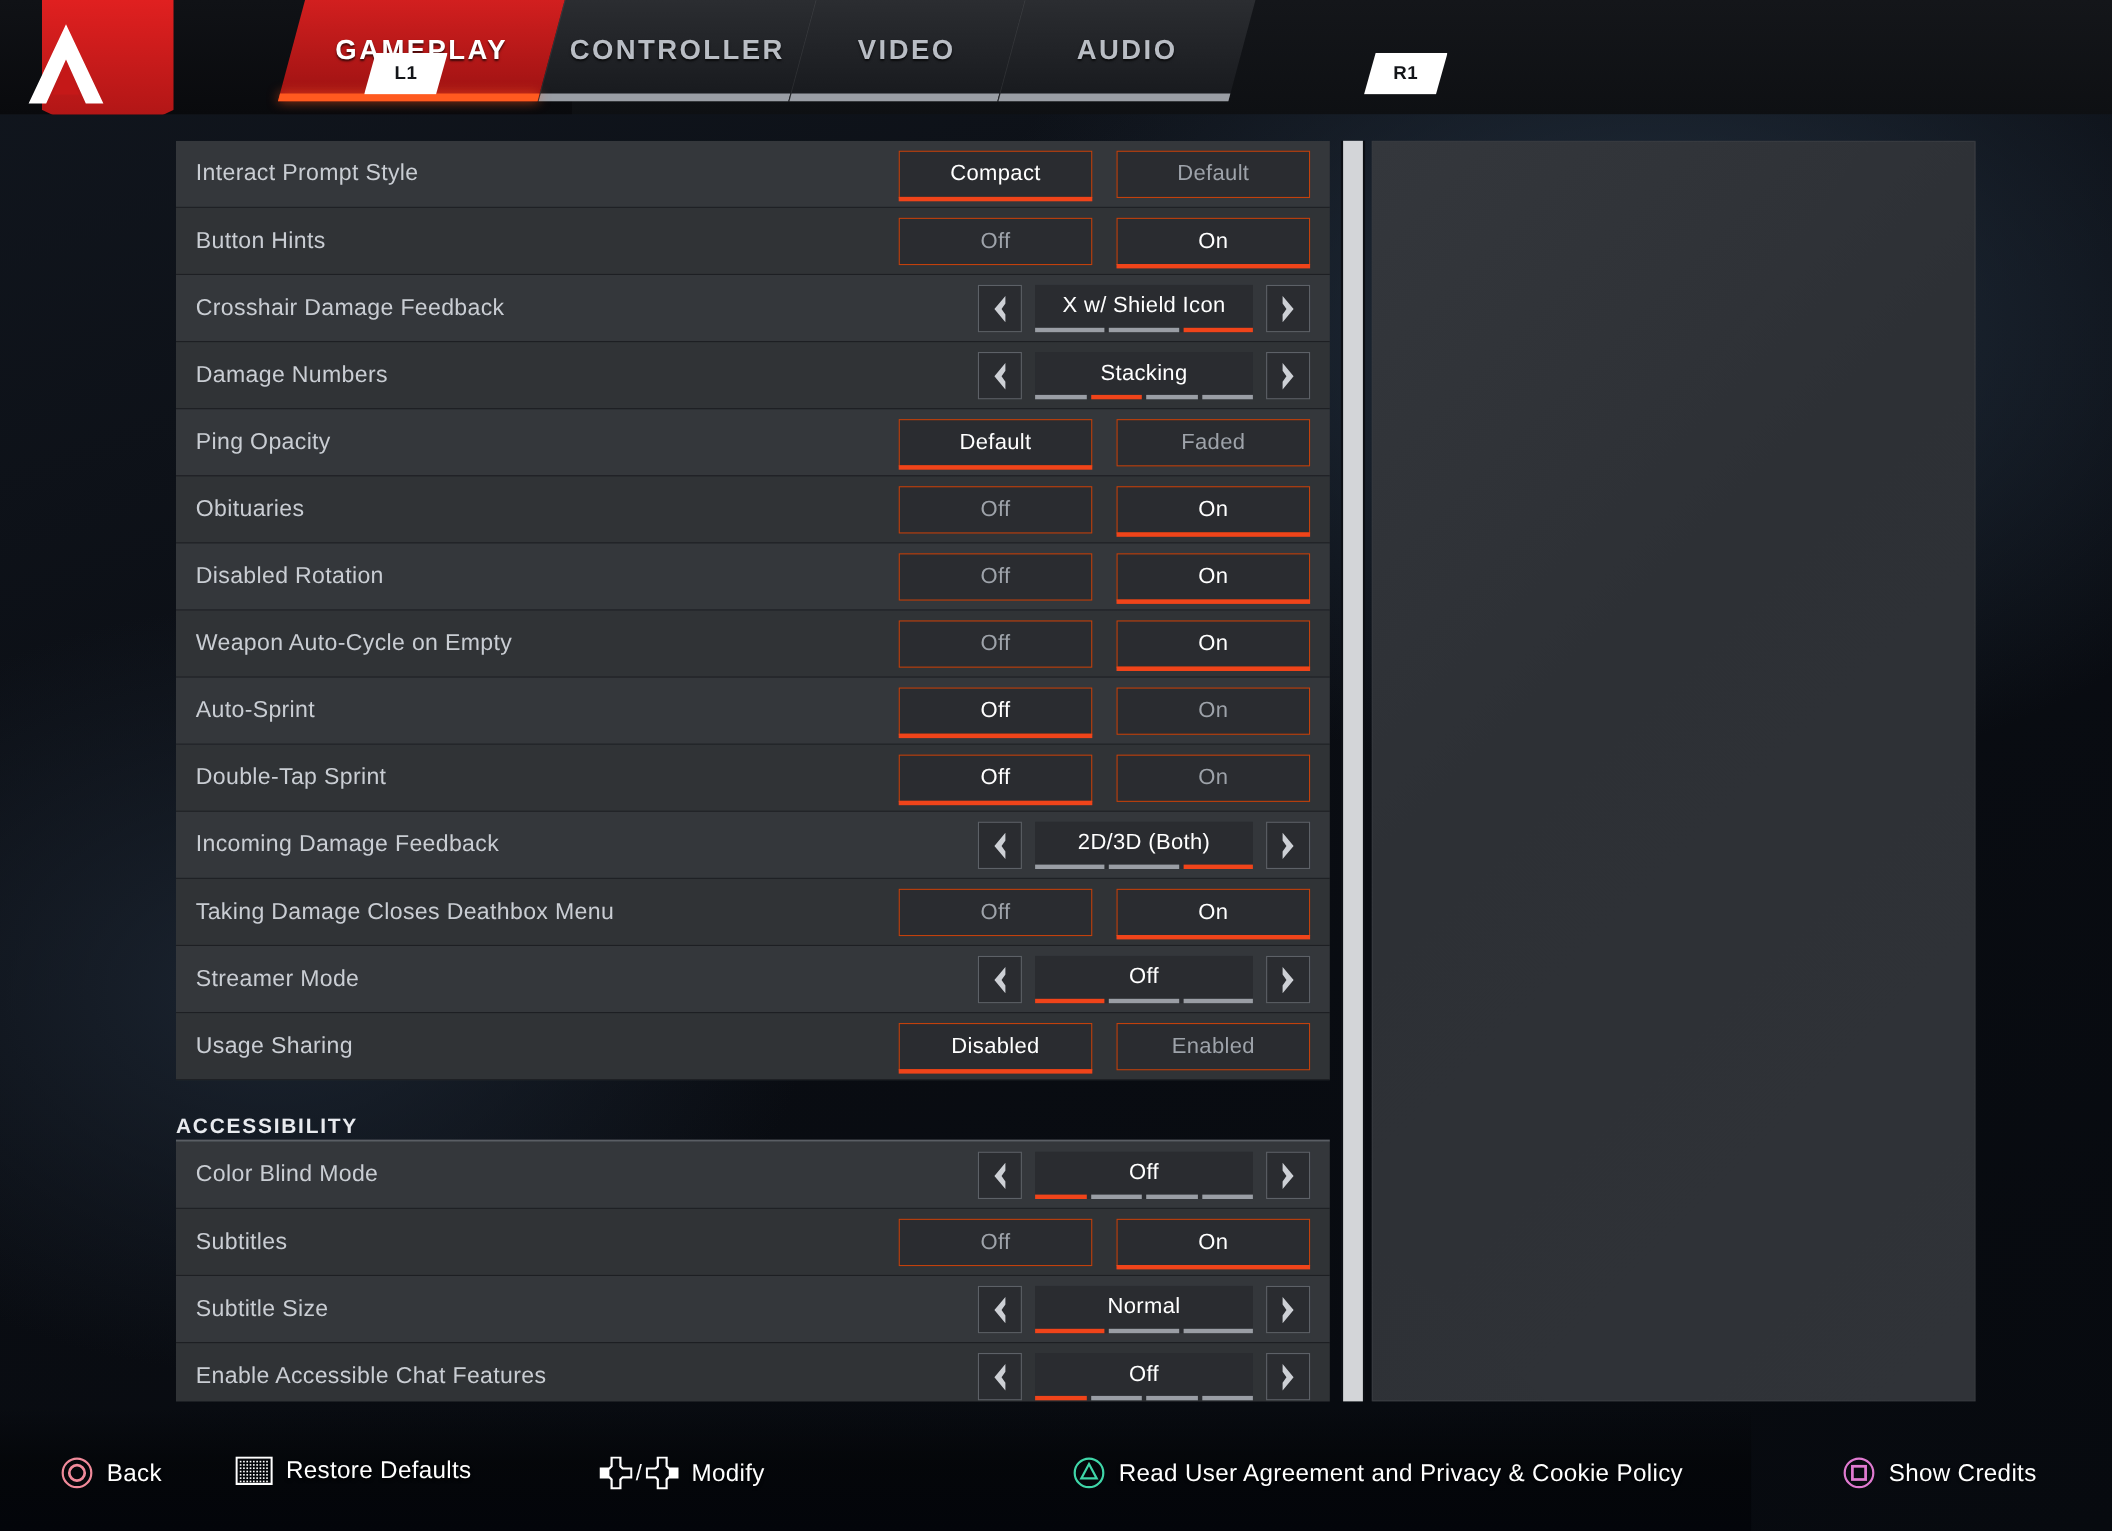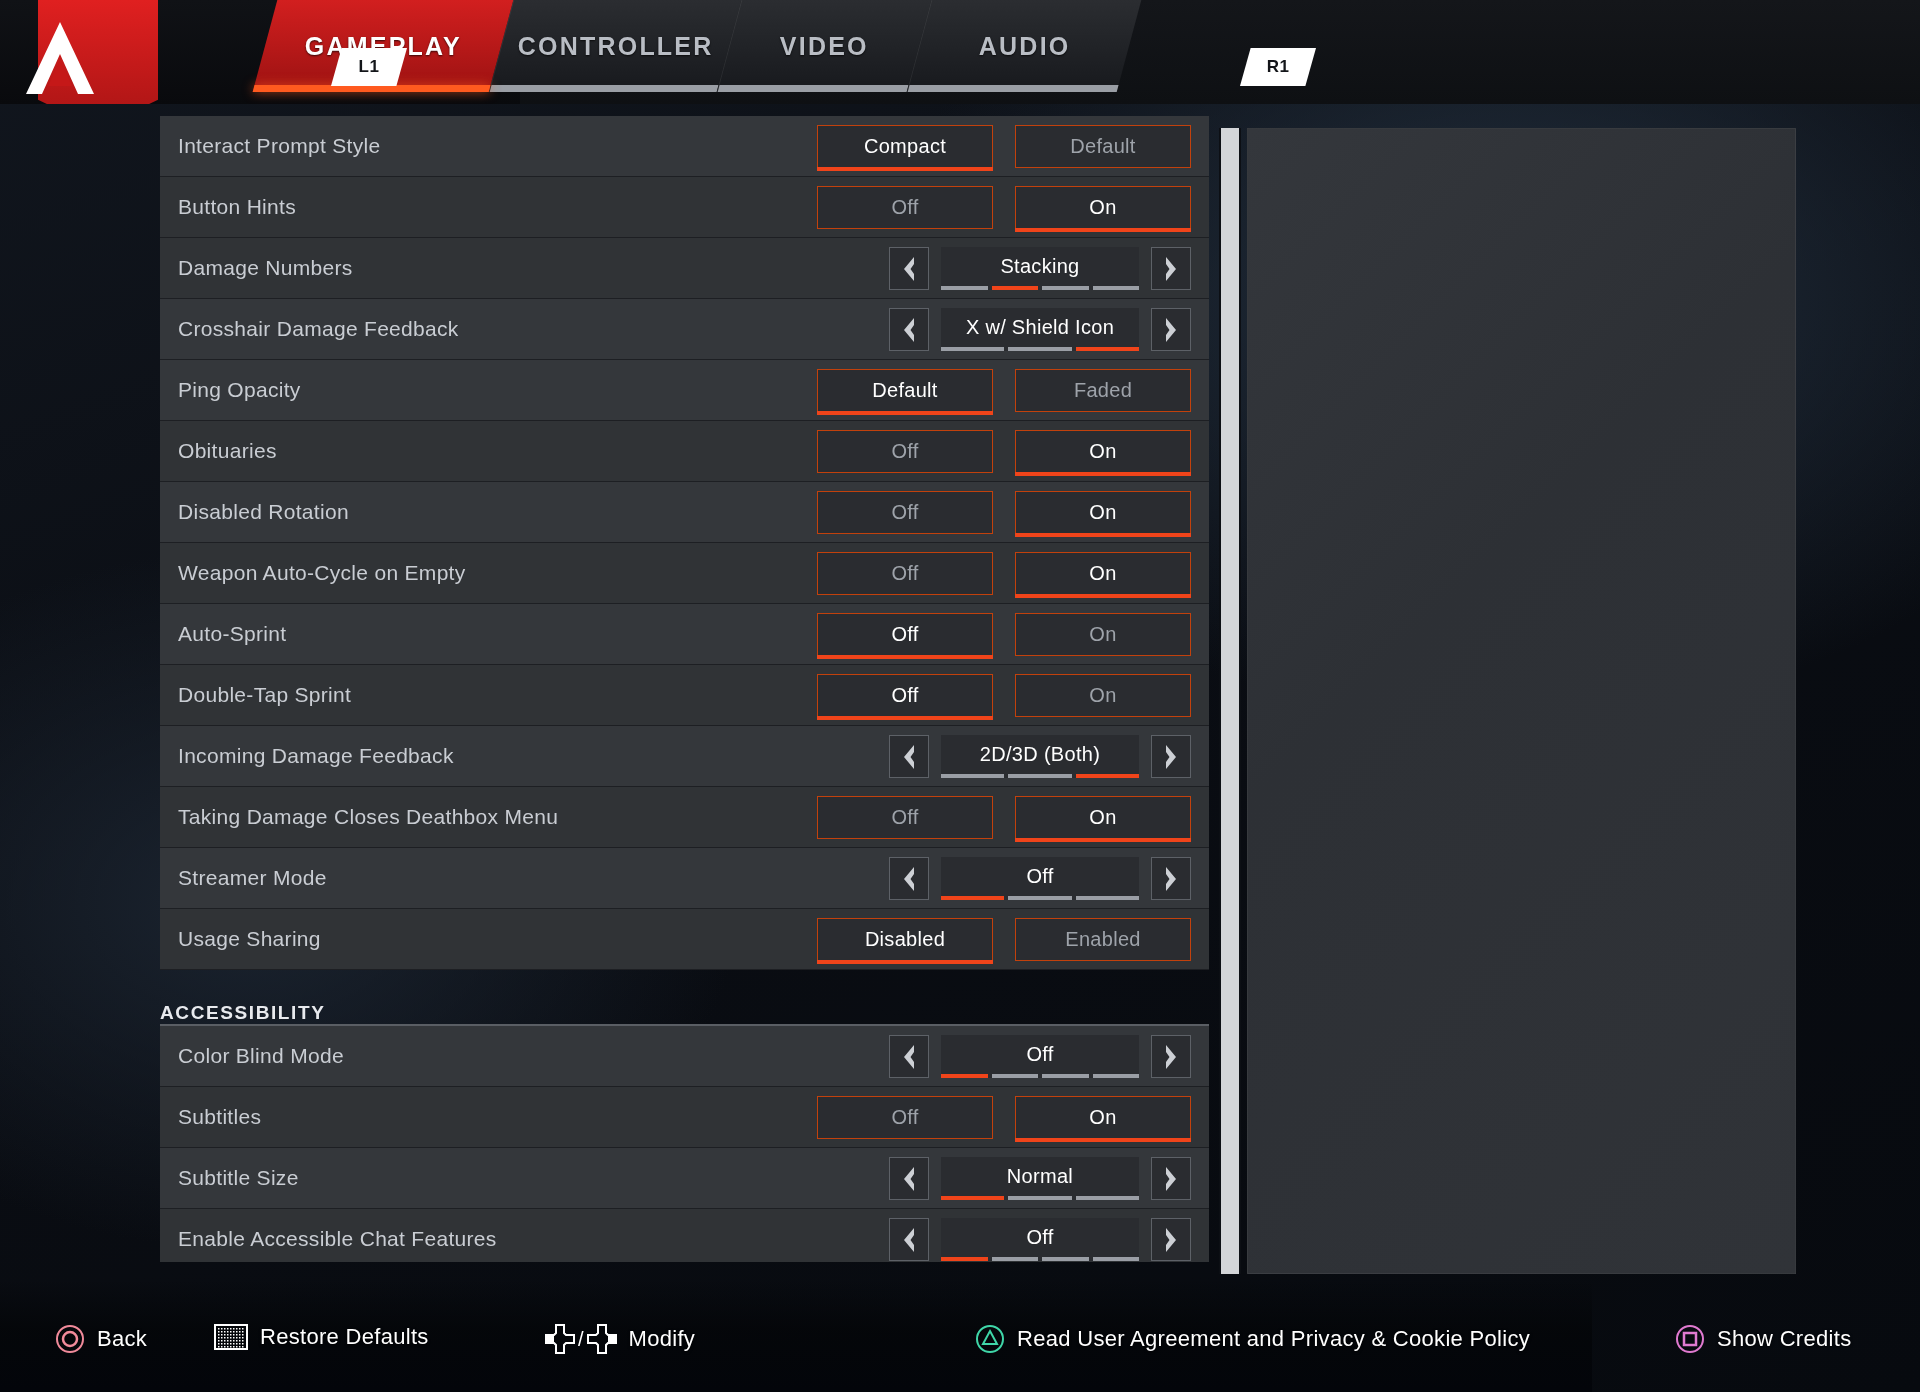--- a/index.html
+++ b/index.html
@@ -116,21 +116,21 @@
     clip-path: polygon(14% 0, 100% 0, 86% 100%, 0 100%);
   }
   .bumper.r1 {
     top: 48px; left: 1240px; width: 76px;
     clip-path: polygon(14% 0, 100% 0, 86% 100%, 0 100%);
   }
 
   
   .settings {
     position: absolute;
-    top: 116px; left: 160px;
+    top: 128px; left: 160px;
     width: 1049px; height: 1146px;
     overflow: hidden;
   }
 
   .row {
     position: relative;
     height: 61px;
     display: flex;
     align-items: center;
     background: #34373b;
@@ -342,61 +342,61 @@
       </div>
       <div class="row alt">
         <div class="row-label">Button Hints</div>
         <div class="controls">
           <div class="optpair">
             <div class="opt">Off</div>
             <div class="opt selected">On</div>
           </div>
         </div>
       </div>
+      <div class="row">
+        <div class="row-label">Crosshair Damage Feedback</div>
+        <div class="controls">
+          <div class="stepper">
+            <div class="arrow">
+              <svg width="20" height="26" viewBox="0 0 20 26">
+                <path d="M15 1 L5 13 L15 25 L15 18 L11.5 13 L15 8 Z" fill="#cdd0d5"></path>
+              </svg>
+            </div>
+            <div class="stepper-body">
+              <div class="stepper-value">X w/ Shield Icon</div>
+              <div class="segbar">
+                <div class="seg"></div>
+                <div class="seg"></div>
+                <div class="seg on"></div>
+              </div>
+            </div>
+            <div class="arrow">
+              <svg width="20" height="26" viewBox="0 0 20 26">
+                <path d="M5 1 L15 13 L5 25 L5 18 L8.5 13 L5 8 Z" fill="#cdd0d5"></path>
+              </svg>
+            </div>
+          </div>
+        </div>
+      </div>
       <div class="row alt">
         <div class="row-label">Damage Numbers</div>
         <div class="controls">
           <div class="stepper">
             <div class="arrow">
               <svg width="20" height="26" viewBox="0 0 20 26">
                 <path d="M15 1 L5 13 L15 25 L15 18 L11.5 13 L15 8 Z" fill="#cdd0d5"></path>
               </svg>
             </div>
             <div class="stepper-body">
               <div class="stepper-value">Stacking</div>
               <div class="segbar">
                 <div class="seg"></div>
                 <div class="seg on"></div>
                 <div class="seg"></div>
                 <div class="seg"></div>
-              </div>
-            </div>
-            <div class="arrow">
-              <svg width="20" height="26" viewBox="0 0 20 26">
-                <path d="M5 1 L15 13 L5 25 L5 18 L8.5 13 L5 8 Z" fill="#cdd0d5"></path>
-              </svg>
-            </div>
-          </div>
-        </div>
-      </div>
-      <div class="row">
-        <div class="row-label">Crosshair Damage Feedback</div>
-        <div class="controls">
-          <div class="stepper">
-            <div class="arrow">
-              <svg width="20" height="26" viewBox="0 0 20 26">
-                <path d="M15 1 L5 13 L15 25 L15 18 L11.5 13 L15 8 Z" fill="#cdd0d5"></path>
-              </svg>
-            </div>
-            <div class="stepper-body">
-              <div class="stepper-value">X w/ Shield Icon</div>
-              <div class="segbar">
-                <div class="seg"></div>
-                <div class="seg"></div>
-                <div class="seg on"></div>
               </div>
             </div>
             <div class="arrow">
               <svg width="20" height="26" viewBox="0 0 20 26">
                 <path d="M5 1 L15 13 L5 25 L5 18 L8.5 13 L5 8 Z" fill="#cdd0d5"></path>
               </svg>
             </div>
           </div>
         </div>
       </div>

